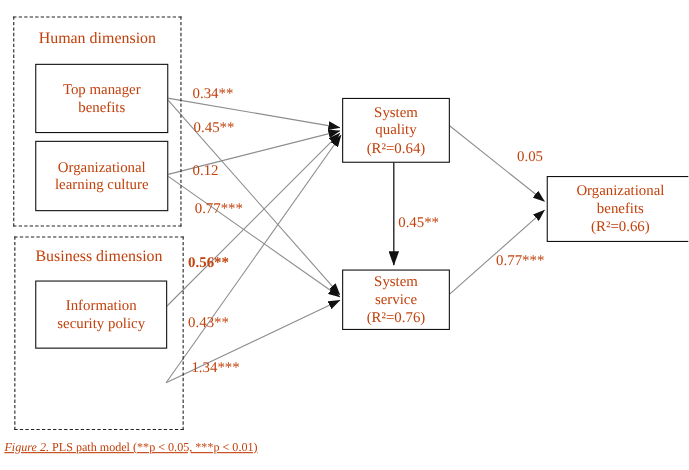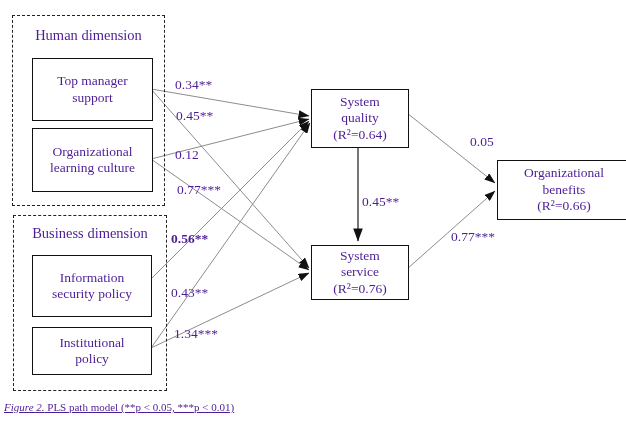--- a/index.html
+++ b/index.html
@@ -3,21 +3,21 @@
 <meta charset="utf-8">
 <style>
   html, body { margin: 0; padding: 0; background: #ffffff; }
   .figure-canvas {
     position: relative;
     width: 626px;
     height: 427px;
     background: #ffffff;
     overflow: hidden;
     font-family: "Liberation Serif", "DejaVu Serif", serif;
-    color: #4c1d95;
+    color: #c2410c;
   }
   .arrow-layer {
     position: absolute;
     left: 0; top: 0;
     width: 626px; height: 427px;
   }
   .group-box {
     position: absolute;
     border: 1px dashed #222222;
     background: transparent;
@@ -82,30 +82,28 @@
 
   <div class="group-box" style="left:12px; top:15px; width:151px; height:189px;">
     <div class="group-label" style="top:11px;">Human dimension</div>
   </div>
 
   <div class="group-box" style="left:13px; top:215px; width:152px; height:174px;">
     <div class="group-label" style="top:9px;">Business dimension</div>
   </div>
 
   <div class="construct" style="left:32px; top:58px; width:119px; height:61px;">Top manager
-support</div>
+benefits</div>
 
   <div class="construct" style="left:32px; top:128px; width:119px; height:62px;">Organizational
 learning culture</div>
 
   <div class="construct" style="left:32px; top:255px; width:118px; height:60px;">Information
 security policy</div>
 
-  <div class="construct" style="left:32px; top:327px; width:118px; height:46px;">Institutional
-policy</div>
 
   <div class="construct" style="left:311px; top:89px; width:96px; height:57px;">System
 quality
 (R²=0.64)</div>
 
   <div class="construct" style="left:311px; top:245px; width:96px; height:53px;">System
 service
 (R²=0.76)</div>
 
   <div class="construct" style="left:497px; top:160px; width:132px; height:58px;">Organizational

